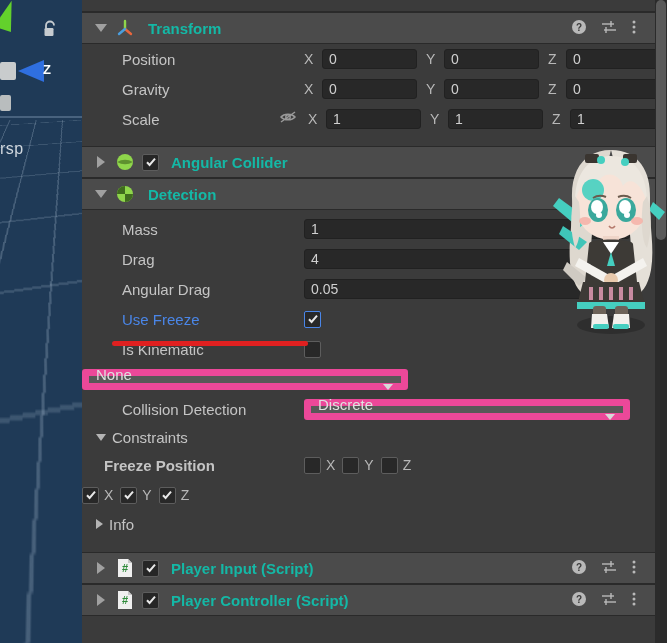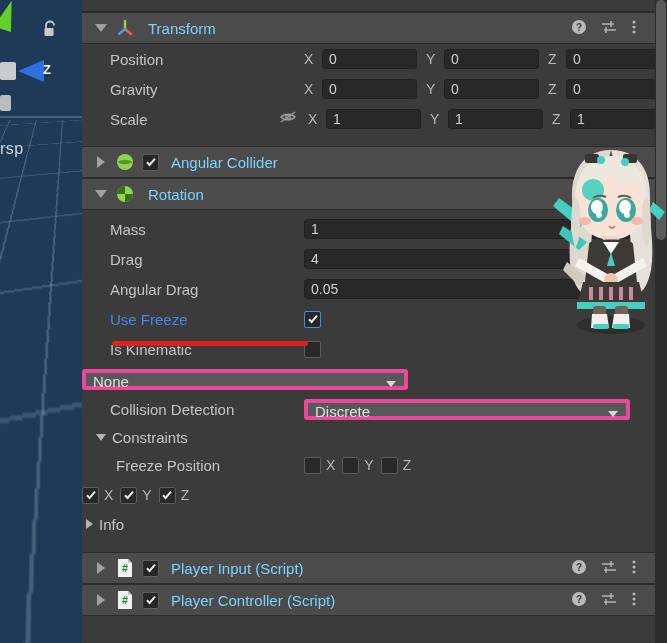--- a/index.html
+++ b/index.html
@@ -85,46 +85,46 @@
   .foldout {
     width: 22px; display: flex; align-items: center; justify-content: center;
     flex: 0 0 22px; margin-left: 8px;
   }
   .tri-down { width:0;height:0;border-left:6px solid transparent;border-right:6px solid transparent;border-top:8px solid #a0a0a0; }
   .tri-right { width:0;height:0;border-top:6px solid transparent;border-bottom:6px solid transparent;border-left:8px solid #a0a0a0; }
   .tri-down-sm { width:0;height:0;border-left:5px solid transparent;border-right:5px solid transparent;border-top:7px solid #b4b4b4; }
   .tri-right-sm { width:0;height:0;border-top:5px solid transparent;border-bottom:5px solid transparent;border-left:7px solid #b4b4b4; }
 
   .comp-icon { flex: 0 0 22px; width:22px; height:22px; display:flex; align-items:center; justify-content:center; margin-left:2px; }
-  .comp-title { color: #7dd3fc; font-size: 15px; font-weight: normal; margin-left: 12px; white-space: nowrap; }
+  .comp-title { color: #14b8a6; font-size: 15px; font-weight: bold; margin-left: 12px; white-space: nowrap; }
   .hdr-actions { position:absolute; right: 18px; top: 0; height: 32px; display:flex; align-items:center; gap: 14px; }
 
   .enable-box {
     flex: 0 0 17px; width: 17px; height: 17px; margin-left: 6px;
     background: #262626; border: 1px solid #5d5d5d; border-radius: 2px;
     display: flex; align-items: center; justify-content: center;
   }
 
   
   .prop-row { position: relative; height: 30px; display: flex; align-items: center; }
-  .prop-label { color: #c4c4c4; font-size: 15px; padding-left: 28px; width: 222px; flex: 0 0 222px; }
-  .prop-label.sub { padding-left: 34px; width: 222px; flex: 0 0 222px; }
+  .prop-label { color: #c4c4c4; font-size: 15px; padding-left: 40px; width: 222px; flex: 0 0 222px; }
+  .prop-label.sub { padding-left: 22px; width: 222px; flex: 0 0 222px; font-weight: bold; }
   .prop-label.highlight { color: #4a86e8; }
 
   .axis-letter { color: #b8b8b8; font-size: 14px; width: 18px; flex:0 0 18px; text-align: left; }
   .num-field {
     height: 20px; background: #282828; border: 1px solid #212121; border-radius: 3px;
     color: #d0d0d0; font-size: 14px; display: flex; align-items: center; padding-left: 6px;
   }
   .vec-field { width: 95px; flex: 0 0 95px; margin-right: 9px; }
   .wide-field { width: 326px; flex: 0 0 326px; }
 
   .dropdown {
-    width: 326px; height: 21px; background: #585858; border: 4px solid #ec4899; border-radius: 3px;
-    color: #e0e0e0; font-size: 15px; display: flex; align-items: flex-start; padding-left: 7px;
+    width: 326px; height: 21px; background: #585858; border: 7px solid #ec4899; border-radius: 3px;
+    color: #e0e0e0; font-size: 15px; display: flex; align-items: flex-end; padding-left: 7px;
     position: relative;
   }
   .dd-arrow { position: absolute; right: 8px; top: 8px; width:0;height:0;
     border-left:5px solid transparent;border-right:5px solid transparent;border-top:6px solid #d8d8d8; }
 
   .chk {
     width: 17px; height: 17px; background: #282828; border: 1px solid #5d5d5d; border-radius: 2px;
     display: flex; align-items: center; justify-content: center; flex: 0 0 17px;
   }
   .chk.blue { border-color: #4a86e8; }
@@ -286,21 +286,21 @@
       <div class="foldout">
           <div class="tri-down"></div>
         </div>
       <div class="comp-icon">
         <svg width="20" height="20" viewBox="0 0 20 20">
           <circle cx="10" cy="10" r="8" fill="#8fd64b"></circle>
           <path d="M10 10 L10 2 A8 8 0 0 0 2 10 Z" fill="#3f6b1e"></path>
           <path d="M10 10 L18 10 A8 8 0 0 1 10 18 Z" fill="#3f6b1e"></path>
         </svg>
       </div>
-      <div class="comp-title">Rotation</div>
+      <div class="comp-title">Detection</div>
     </div>
 
     <div class="comp-body">
       <div style="height:4px;"></div>
 
       <div class="prop-row">
         <div class="prop-label">Mass</div>
         <div class="num-field wide-field">1</div>
       </div>
 
@@ -376,21 +376,21 @@
           <div class="axis-letter" style="width:auto;flex:0 0 auto;">Y</div>
           <div class="chk">
             <svg width="12" height="12" viewBox="0 0 12 12">
                 <path d="M2 6.2 L4.6 9 L10 2.6" fill="none" stroke="#e8e8e8" stroke-width="2"></path>
               </svg>
           </div>
           <div class="axis-letter" style="width:auto;flex:0 0 auto;">Z</div>
         </div>
       </div>
 
-      <div class="info-row" style="padding-left:4px;">
+      <div class="info-row" style="padding-left:14px;">
         <div class="tri-right-sm"></div>
         <div class="info-label">Info</div>
       </div>
 
       <div style="height:14px;"></div>
     </div>
 
     <div class="comp-header">
       <div class="foldout">
           <div class="tri-right"></div>

